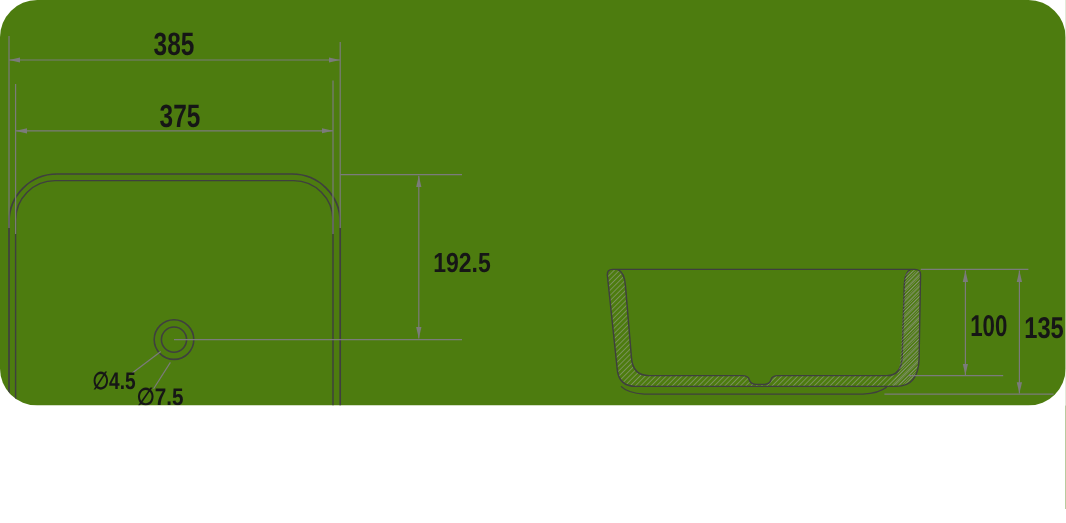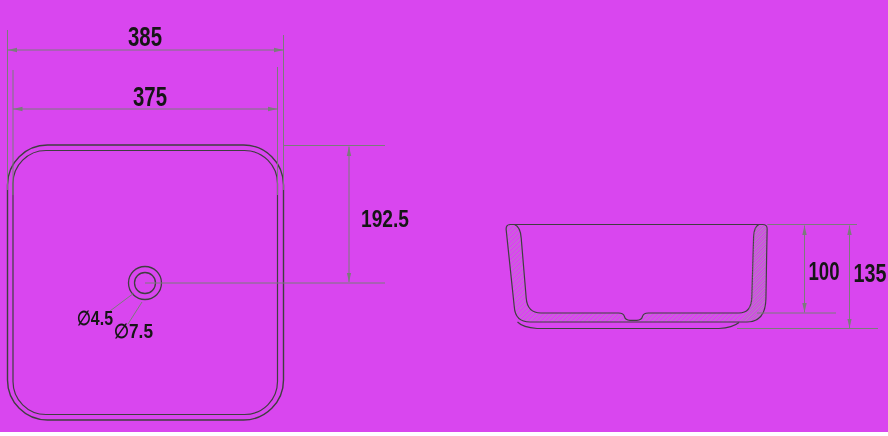--- a/index.html
+++ b/index.html
@@ -4,23 +4,24 @@
 <style>
   html, body {
     margin: 0;
     padding: 0;
     background: #ffffff;
     font-family: "Liberation Sans", sans-serif;
   }
   #stage {
     position: relative;
     width: 888px;
-    height: 432px;
-    background: #d946ef;
+    height: 338px;
+    background: #4d7c0f;
     overflow: hidden;
+    border-radius: 31px;
   }
   svg { display: block; }
   text {
     font-family: "Liberation Sans", sans-serif;
     font-weight: bold;
   }
 </style>
 </head>
 <body>
 

